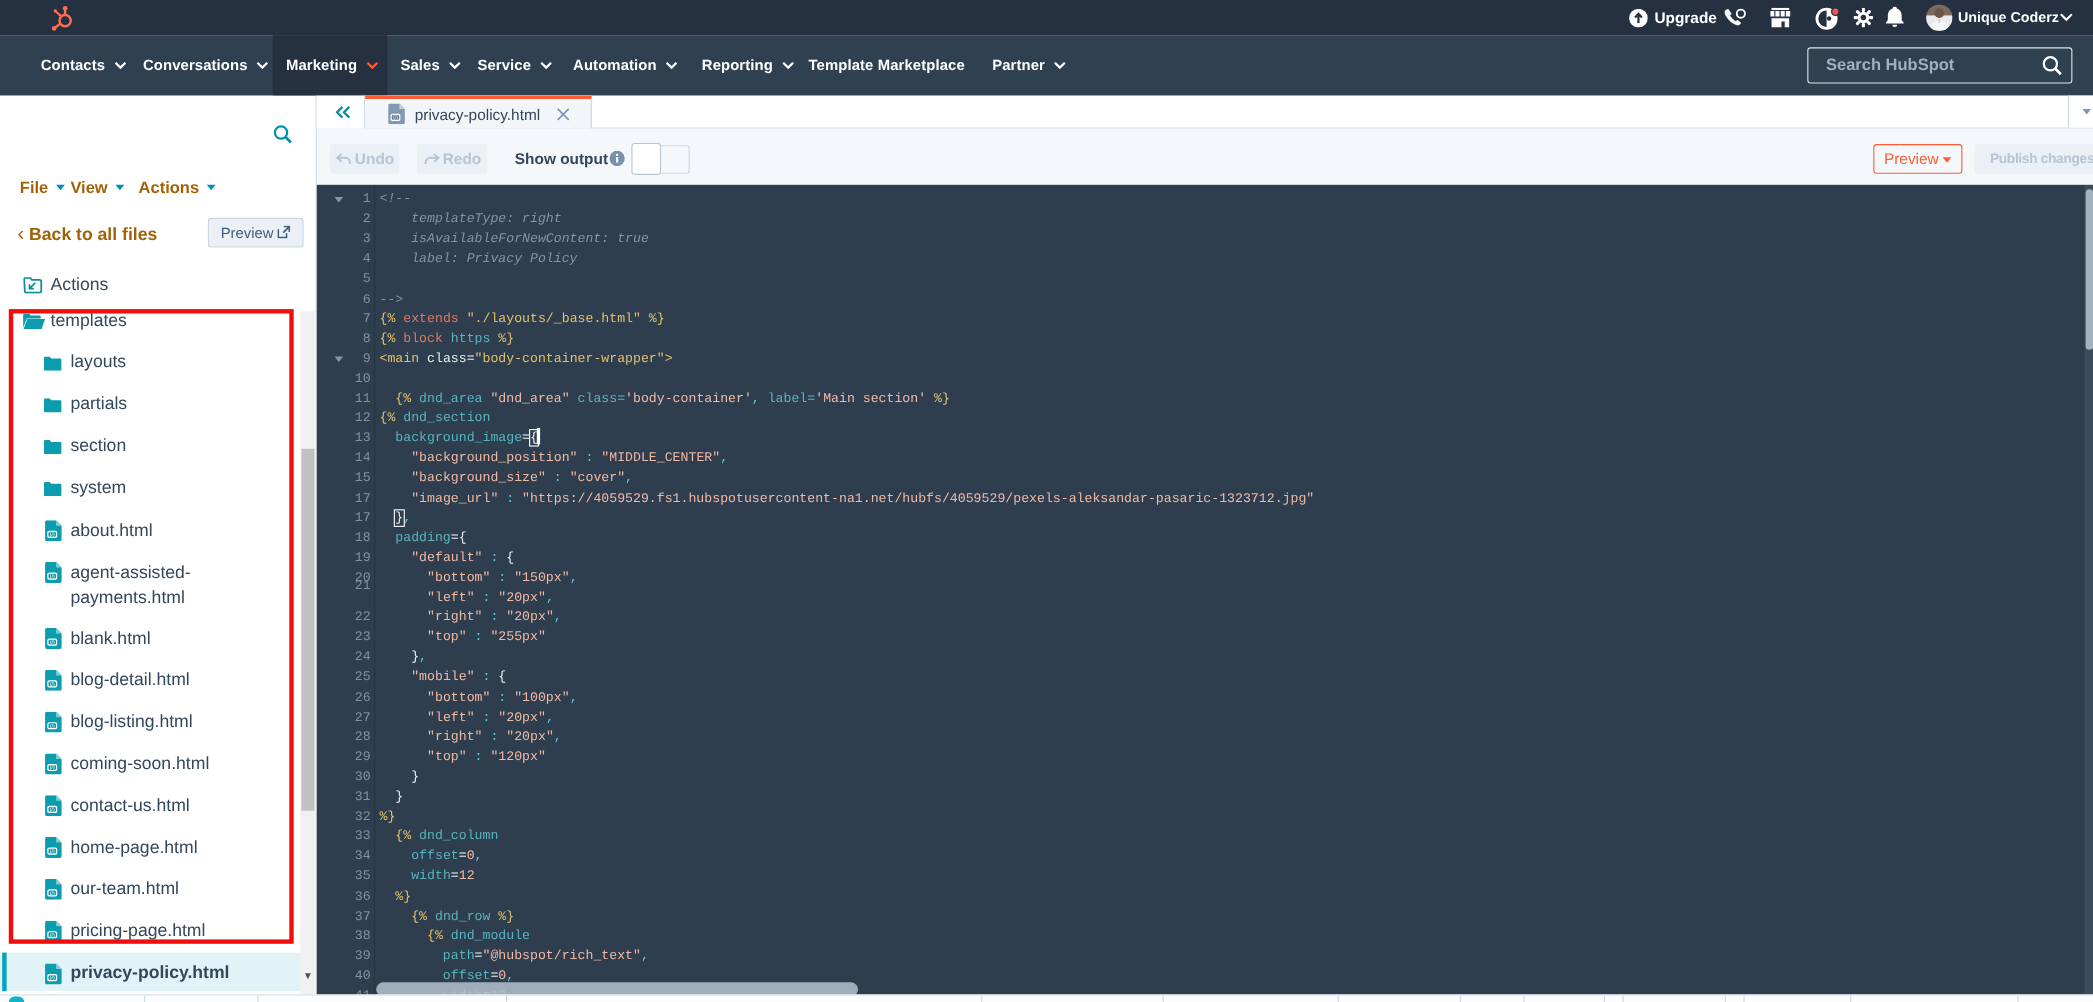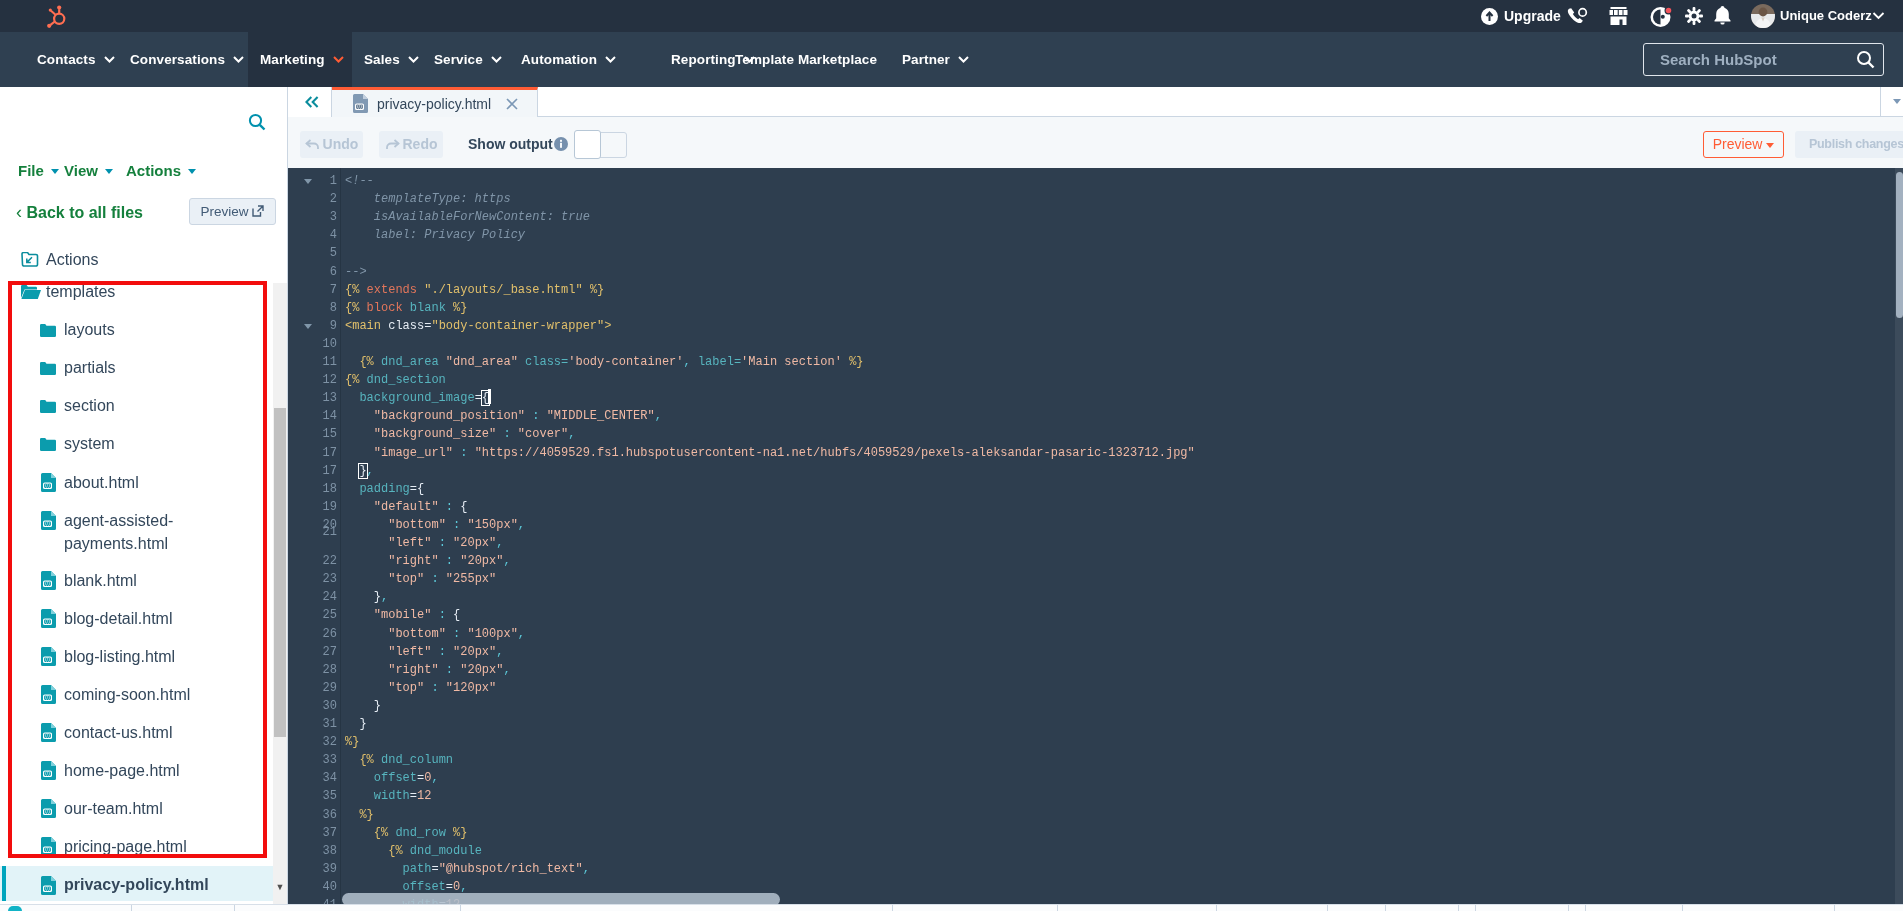--- a/index.html
+++ b/index.html
@@ -7,21 +7,21 @@
 
 #topbar{left:0;top:0;width:1903px;height:32px;background:#253140}
 #nav{left:0;top:32px;width:1903px;height:55px;background:#2f4051}
 #nav .mblock{position:absolute;left:248px;top:0;width:104px;height:55px;background:#253140}
 .navitem{position:absolute;top:0;height:55px;line-height:55px;color:#fff;font-weight:700;font-size:13.5px;letter-spacing:.1px;white-space:nowrap}
 #searchhs{position:absolute;left:1643px;top:11px;width:241px;height:33px;border:1px solid #dfe5eb;border-radius:3px;color:#9fb0c1;font-size:15px;font-weight:700;line-height:31px;padding-left:16px}
 .white-txt{color:#fff;font-size:14px;font-weight:700}
 
 #sidebar{left:0;top:87px;width:288px;height:819px;background:#fff;border-right:1px solid #cbd6e2}
 #sassets{position:absolute;left:14px;top:14px;width:266px;height:39px;border:1px solid #cbd6e2;border-radius:3px;color:#8ba4be;font-size:16px;line-height:37px;padding-left:10px}
-.tlink{color:#15803d;font-weight:700;font-size:15px;white-space:nowrap}
+.tlink{color:#a16207;font-weight:700;font-size:15px;white-space:nowrap}
 .tcaret{display:inline-block;width:0;height:0;border-left:4.5px solid transparent;border-right:4.5px solid transparent;border-top:5.5px solid #0091ae;vertical-align:2px;margin-left:7px}
 #prevbtn{position:absolute;left:189px;top:111px;width:87px;height:27px;background:#eaf0f6;border:1px solid #cbd6e2;border-radius:3px;color:#425b76;font-size:13.5px;text-align:center;line-height:25px}
 .fitem{position:absolute;color:#33475b;font-size:16px;white-space:nowrap}
 #actrow{position:absolute;left:0;top:779px;width:287px;height:35px;background:#e2f3f8}
 #actbar{position:absolute;left:2px;top:779px;width:4px;height:35px;background:#00a4bd}
 
 #sscroll{position:absolute;left:273px;top:196px;width:14px;height:711px;background:#f1f1f1}
 #sthumb{position:absolute;left:274px;top:321px;width:12px;height:329px;background:#c1c1c1}
 #sarrow{position:absolute;left:273px;top:793px;width:14px;height:14px;background:#f1f1f1;color:#505050;font-size:9px;text-align:center;line-height:14px}
 
@@ -155,21 +155,21 @@
       </svg></div>
 <div class="navitem" style="left:364px">Sales<svg width="11" height="7" viewBox="0 0 11 7" style="margin-left:8px;vertical-align:1px">
         <path d="M1 1 L5.5 5.5 L10 1" stroke="#fff" stroke-width="2" fill="none"></path>
       </svg></div>
 <div class="navitem" style="left:434px">Service<svg width="11" height="7" viewBox="0 0 11 7" style="margin-left:8px;vertical-align:1px">
         <path d="M1 1 L5.5 5.5 L10 1" stroke="#fff" stroke-width="2" fill="none"></path>
       </svg></div>
 <div class="navitem" style="left:521px">Automation<svg width="11" height="7" viewBox="0 0 11 7" style="margin-left:8px;vertical-align:1px">
         <path d="M1 1 L5.5 5.5 L10 1" stroke="#fff" stroke-width="2" fill="none"></path>
       </svg></div>
-<div class="navitem" style="left:671px">Reporting<svg width="11" height="7" viewBox="0 0 11 7" style="margin-left:8px;vertical-align:1px">
+<div class="navitem" style="left:638px">Reporting<svg width="11" height="7" viewBox="0 0 11 7" style="margin-left:8px;vertical-align:1px">
         <path d="M1 1 L5.5 5.5 L10 1" stroke="#fff" stroke-width="2" fill="none"></path>
       </svg></div>
 <div class="navitem" style="left:735px">Template Marketplace</div>
 <div class="navitem" style="left:902px">Partner<svg width="11" height="7" viewBox="0 0 11 7" style="margin-left:8px;vertical-align:1px">
         <path d="M1 1 L5.5 5.5 L10 1" stroke="#fff" stroke-width="2" fill="none"></path>
       </svg></div>
 <div id="searchhs">Search HubSpot</div>
 <svg class="abs" style="left:1856px;top:18px" width="19" height="19" viewBox="0 0 19 19">
       <circle cx="8" cy="8" r="6" fill="none" stroke="#fff" stroke-width="2"></circle>
       <line x1="12.5" y1="12.5" x2="17.5" y2="17.5" stroke="#fff" stroke-width="2.4"></line>
@@ -357,32 +357,32 @@
 <div class="abs" style="left:287px;top:15px;width:52px;height:26px;background:#f5f8fa;border:1px solid #cbd6e2;border-radius:3px"></div>
 <div class="abs" style="left:286px;top:13px;width:27px;height:29px;background:#fff;border:1px solid #b7c7d6;border-radius:3px"></div>
 <div class="abs" style="left:1415px;top:14px;width:81px;height:27px;border:1px solid #ff5c35;border-radius:3px;color:#ff5c35;font-size:14px;text-align:center;line-height:25px">Preview <span style="display:inline-block;width:0;height:0;border-left:4px solid transparent;border-right:4px solid transparent;border-top:5px solid #ff5c35;vertical-align:1px"></span></div>
 <div class="abs" style="left:1507px;top:14px;width:130px;height:27px;background:#eaf0f6;border-radius:3px;color:#b6c5d5;font-size:12.5px;font-weight:700;text-align:left;padding-left:14px;letter-spacing:-0.3px;line-height:27px">Publish changes</div>
 </div>
 <div class="abs" id="editor">
 <div id="gutline"></div>
 <div class="lnum" style="left:5px;top:4.0px">1</div>
 <div class="cl" style="top:4.0px"><span class="cm">&lt;!--</span></div>
 <div class="lnum" style="left:5px;top:22.1px">2</div>
-<div class="cl" style="top:22.1px"><span class="cm">    templateType: https</span></div>
+<div class="cl" style="top:22.1px"><span class="cm">    templateType: right</span></div>
 <div class="lnum" style="left:5px;top:40.2px">3</div>
 <div class="cl" style="top:40.2px"><span class="cm">    isAvailableForNewContent: true</span></div>
 <div class="lnum" style="left:5px;top:58.3px">4</div>
 <div class="cl" style="top:58.3px"><span class="cm">    label: Privacy Policy</span></div>
 <div class="lnum" style="left:5px;top:76.4px">5</div>
 <div class="lnum" style="left:5px;top:94.5px">6</div>
 <div class="cl" style="top:94.5px"><span class="cm">--&gt;</span></div>
 <div class="lnum" style="left:5px;top:112.6px">7</div>
 <div class="cl" style="top:112.6px"><span class="y">{%</span> <span class="o">extends</span> <span class="y">"./layouts/_base.html"</span> <span class="y">%}</span></div>
 <div class="lnum" style="left:5px;top:130.7px">8</div>
-<div class="cl" style="top:130.7px"><span class="y">{%</span> <span class="o">block</span> <span class="t">blank</span> <span class="y">%}</span></div>
+<div class="cl" style="top:130.7px"><span class="y">{%</span> <span class="o">block</span> <span class="t">https</span> <span class="y">%}</span></div>
 <div class="lnum" style="left:5px;top:148.8px">9</div>
 <div class="cl" style="top:148.8px"><span class="y">&lt;main</span> <span class="w">class</span><span class="w">=</span><span class="y">"body-container-wrapper"</span><span class="y">&gt;</span></div>
 <div class="lnum" style="left:5px;top:166.9px">10</div>
 <div class="lnum" style="left:5px;top:185.0px">11</div>
 <div class="cl" style="top:185.0px">  <span class="y">{%</span> <span class="t">dnd_area</span> <span class="p">"dnd_area"</span> <span class="t">class</span><span class="t">=</span><span class="p">'body-container'</span><span class="c">,</span> <span class="t">label</span><span class="t">=</span><span class="p">'Main section'</span> <span class="y">%}</span></div>
 <div class="lnum" style="left:5px;top:203.1px">12</div>
 <div class="cl" style="top:203.1px"><span class="y">{%</span> <span class="t">dnd_section</span></div>
 <div class="lnum" style="left:5px;top:221.2px">13</div>
 <div class="cl" style="top:221.2px">  <span class="t">background_image</span><span class="w">=</span><span style="border:1px solid #fff;margin:-1px;color:#e6edf5">{</span><span style="display:inline-block;width:2.5px;height:15px;background:#fff;vertical-align:-3px;margin-left:-1px"></span></div>
 <div class="lnum" style="left:5px;top:239.3px">14</div>

